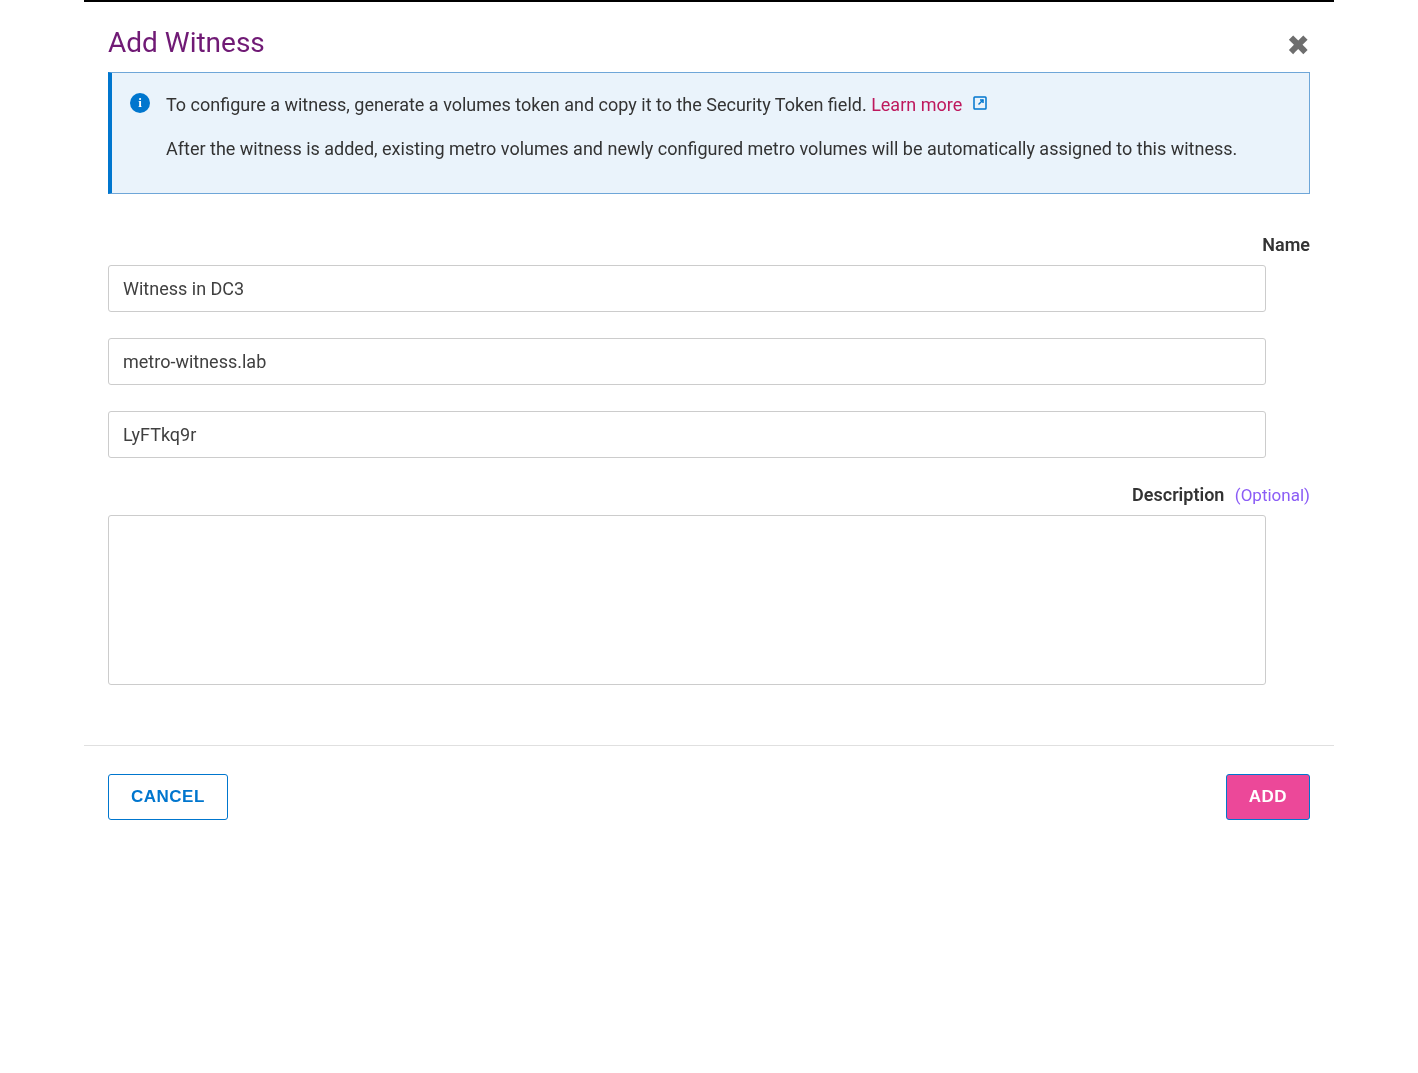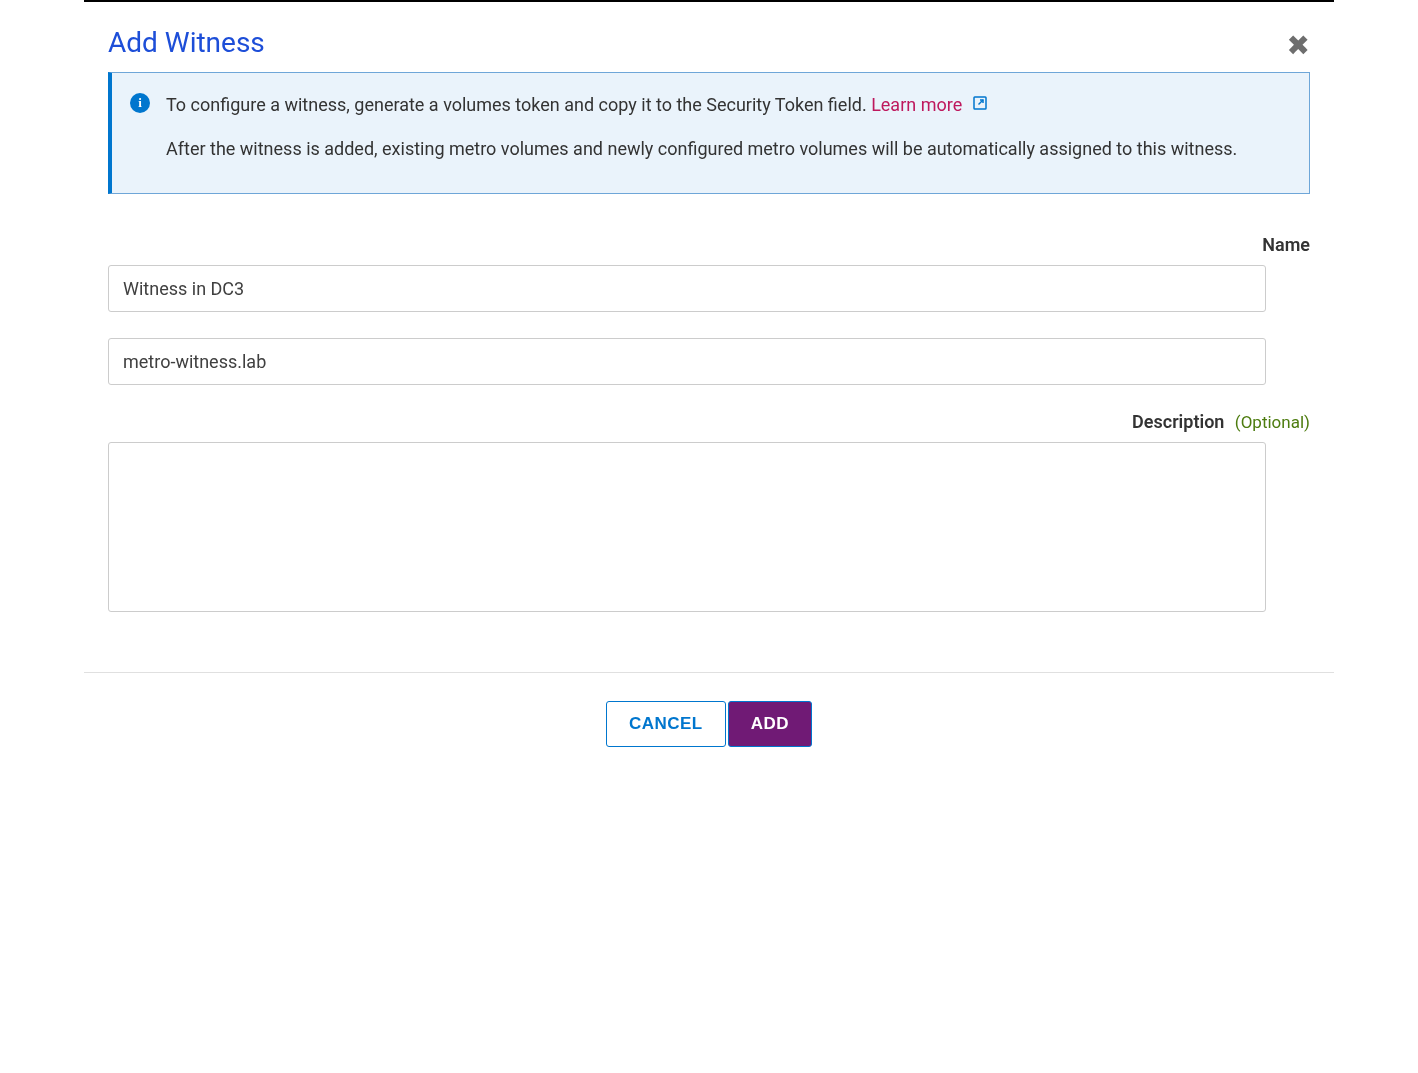--- a/index.html
+++ b/index.html
@@ -17,21 +17,21 @@
   }
   .dialog-header {
     display: flex;
     justify-content: space-between;
     align-items: flex-start;
     padding: 24px 24px 12px 24px;
   }
   .dialog-title {
     font-size: 28px;
     font-weight: 400;
-    color: #1d4ed8;
+    color: #701a75;
     margin: 0;
   }
   .close-btn {
     background: none;
     border: none;
     cursor: pointer;
     color: #6e6e6e;
     font-size: 28px;
     line-height: 1;
     padding: 0;
@@ -79,21 +79,21 @@
   .field-label {
     display: block;
     font-size: 18px;
     font-weight: 600;
     color: #333;
     margin-bottom: 10px;
     text-align: right;
   }
   .optional-text {
     font-weight: 400;
-    color: #4d7c0f;
+    color: #8b5cf6;
     font-size: 17px;
     margin-left: 6px;
   }
   .label-info-icon {
     display: inline-flex;
     align-items: center;
     justify-content: center;
     width: 20px;
     height: 20px;
     border-radius: 50%;
@@ -122,39 +122,39 @@
     height: 170px;
     resize: none;
   }
   .footer-divider {
     border: none;
     border-top: 1px solid #e0e0e0;
     margin: 0;
   }
   .dialog-footer {
     display: flex;
-    justify-content: center;
+    justify-content: space-between;
     gap: 2px;
     padding: 28px 24px 22px 24px;
   }
   .btn {
     font-size: 17px;
     font-weight: 600;
     padding: 12px 22px;
     border-radius: 3px;
     cursor: pointer;
     letter-spacing: 0.5px;
   }
   .btn-cancel {
     background: #fff;
     color: #0076ce;
     border: 1px solid #0076ce;
   }
   .btn-add {
-    background: #701a75;
+    background: #ec4899;
     color: #fff;
     border: 1px solid #0076ce;
   }
 </style>
 </head>
 <body>
 
 <div class="dialog">
 
   <div class="dialog-header">
@@ -189,20 +189,21 @@
     <div class="field">
       <label class="field-label">Name</label>
       <input type="text" class="text-input" value="Witness in DC3" style="">
     </div>
 
     <div class="field">
       <input type="text" class="text-input" value="metro-witness.lab" style="">
     </div>
 
     <div class="field">
+      <input type="text" class="text-input" value="LyFTkq9r" style="">
     </div>
 
     <div class="field">
       <label class="field-label">
         <span>Description</span>
         <span class="optional-text">(Optional)</span>
       </label>
       <textarea class="textarea-input" style=""></textarea>
     </div>
 

